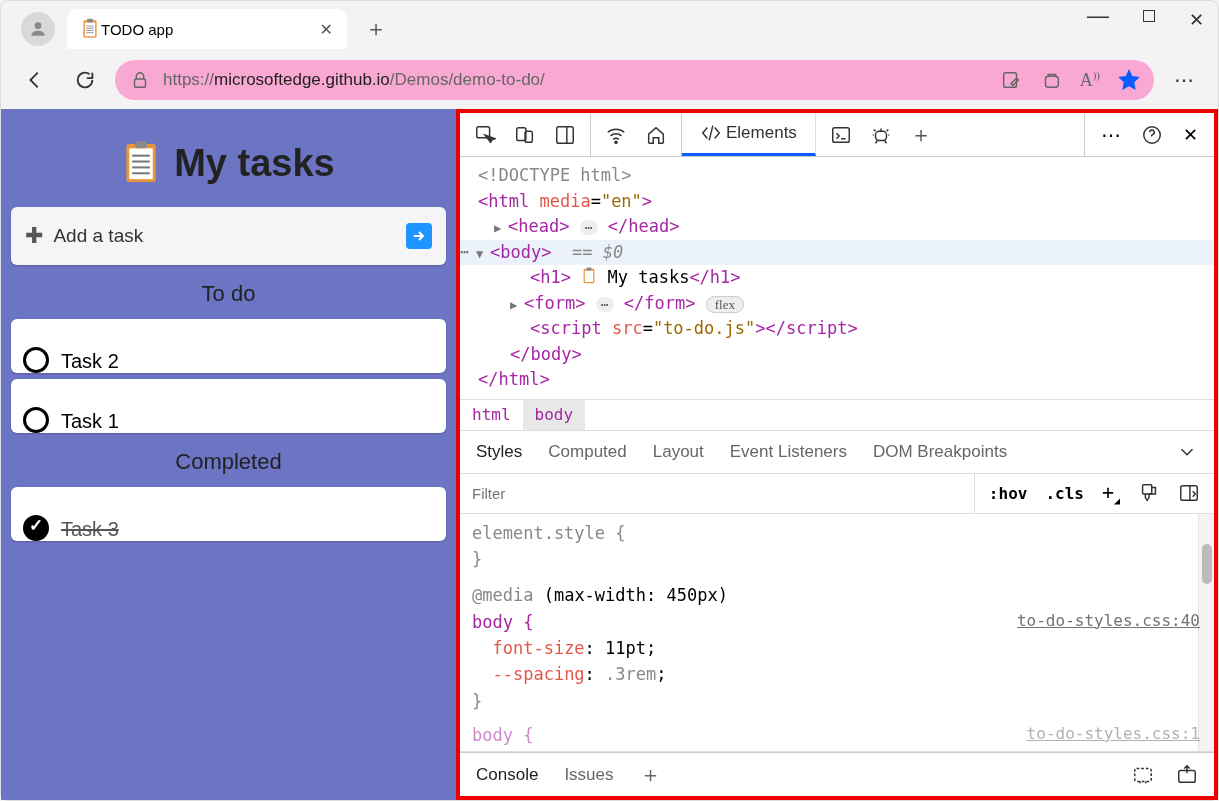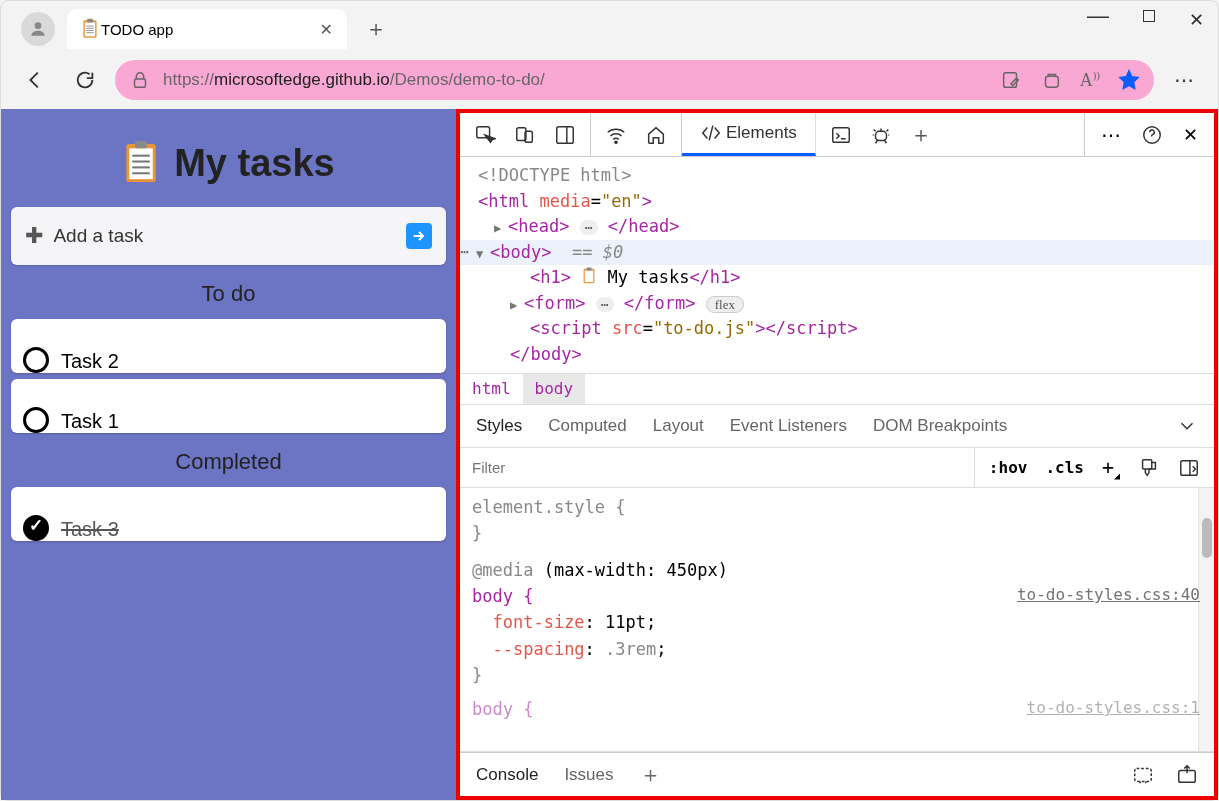--- a/index.html
+++ b/index.html
@@ -433,20 +433,21 @@
         <div class="ind3"><span class="t-angle">&lt;</span><span class="t-tag">h1</span><span class="t-angle">&gt;</span>
           <svg class="inline-emoji" viewBox="0 0 24 30">
               <rect x="3" y="3" width="18" height="24" rx="2" fill="#e9963a"></rect>
               <rect x="5" y="6" width="14" height="19" fill="#fff"></rect>
               <rect x="8" y="1" width="8" height="5" rx="1" fill="#8a8a8a"></rect>
             </svg>
           <span class="t-black">My tasks</span><span class="t-angle">&lt;/</span><span class="t-tag">h1</span><span class="t-angle">&gt;</span></div>
         <div class="ind2"><span class="expander">▶</span><span class="t-angle">&lt;</span><span class="t-tag">form</span><span class="t-angle">&gt;</span> <span class="dots">⋯</span> <span class="t-angle">&lt;/</span><span class="t-tag">form</span><span class="t-angle">&gt;</span> <span class="badge">flex</span></div>
         <div class="ind3"><span class="t-angle">&lt;</span><span class="t-tag">script</span> <span class="t-attrn">src</span>=<span class="t-attr">"to-do.js"</span><span class="t-angle">&gt;&lt;/</span><span class="t-tag">script</span><span class="t-angle">&gt;</span></div>
         <div class="ind2"><span class="t-angle">&lt;/</span><span class="t-tag">body</span><span class="t-angle">&gt;</span></div>
+        <div><span class="t-angle">&lt;/</span><span class="t-tag">html</span><span class="t-angle">&gt;</span></div>
       </div>
 
       <div class="breadcrumb">
         <span>html</span>
         <span class="sel">body</span>
       </div>
 
       <div class="styles-tabs">
         <span class="active">Styles</span>
         <span>Computed</span>

